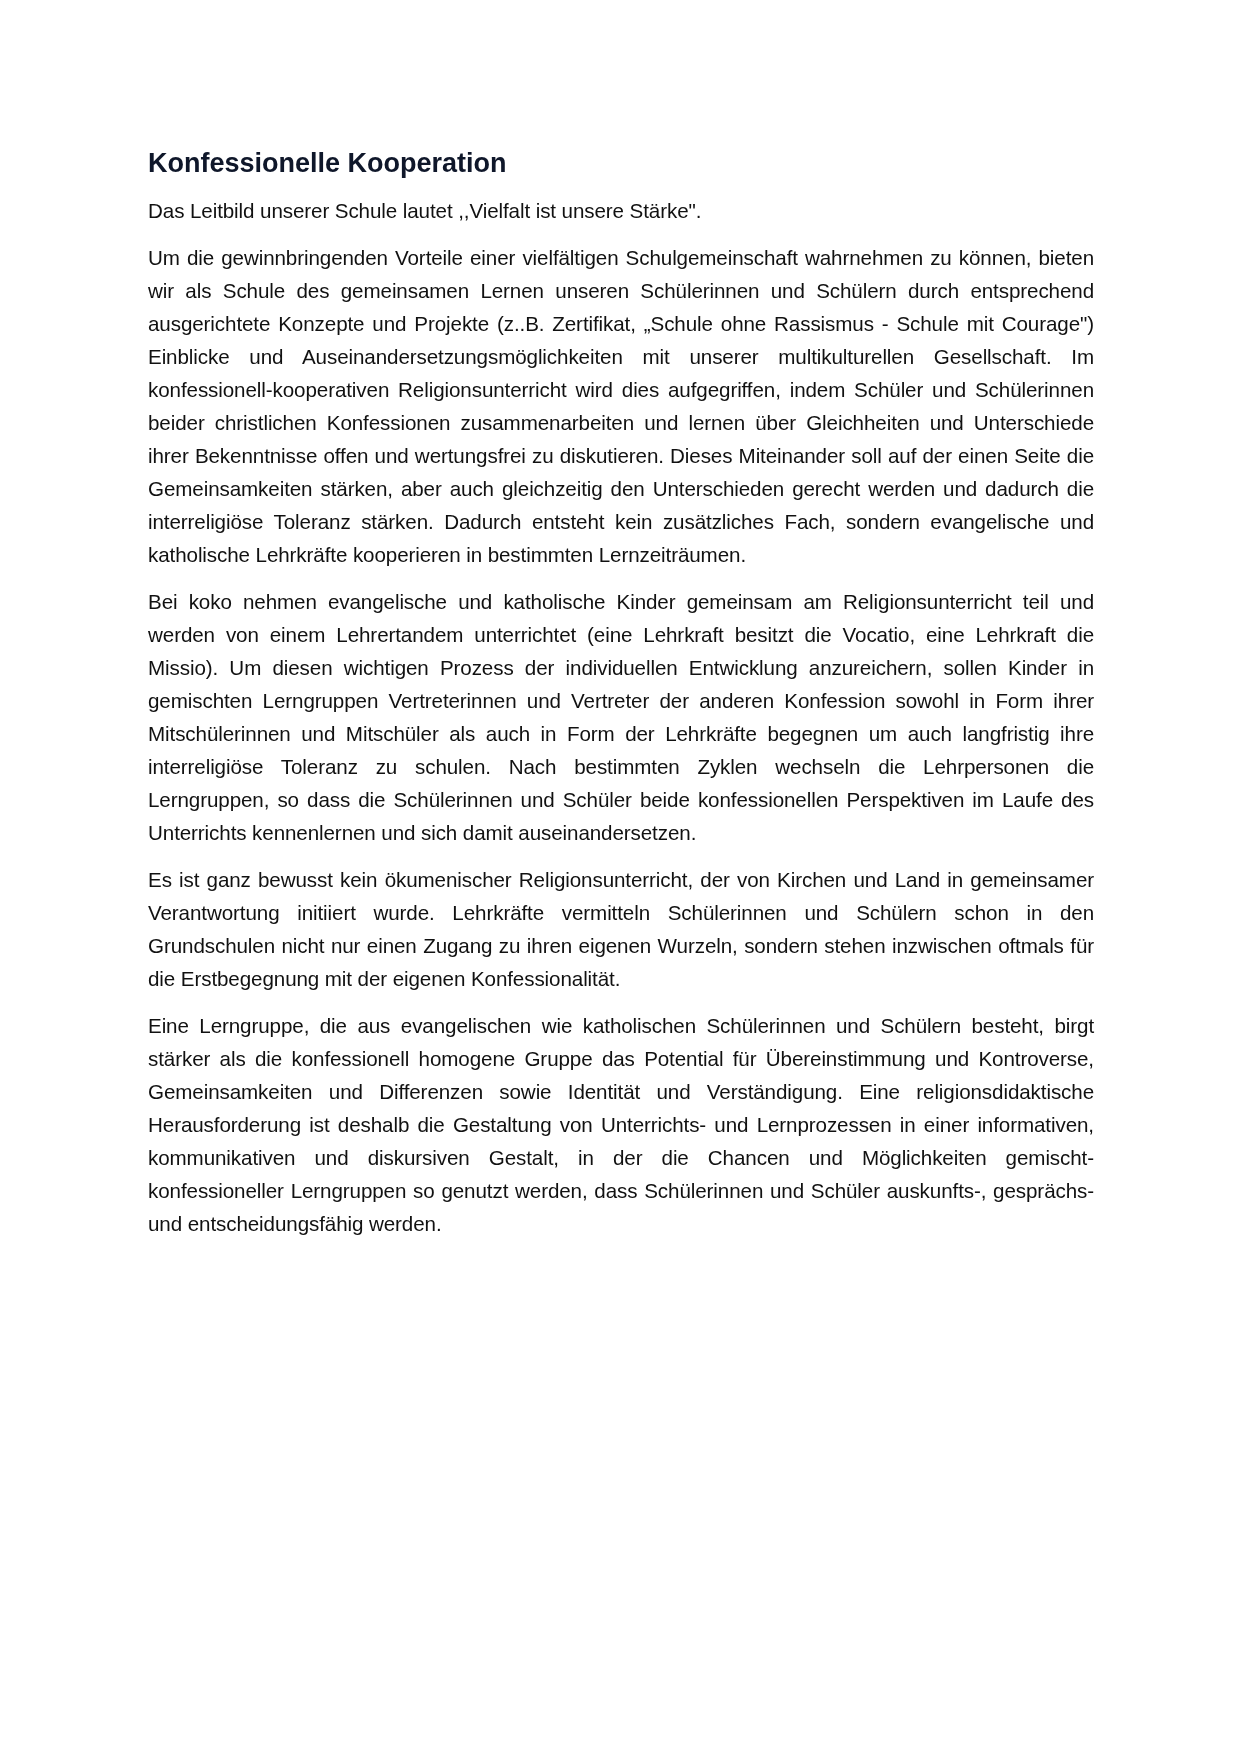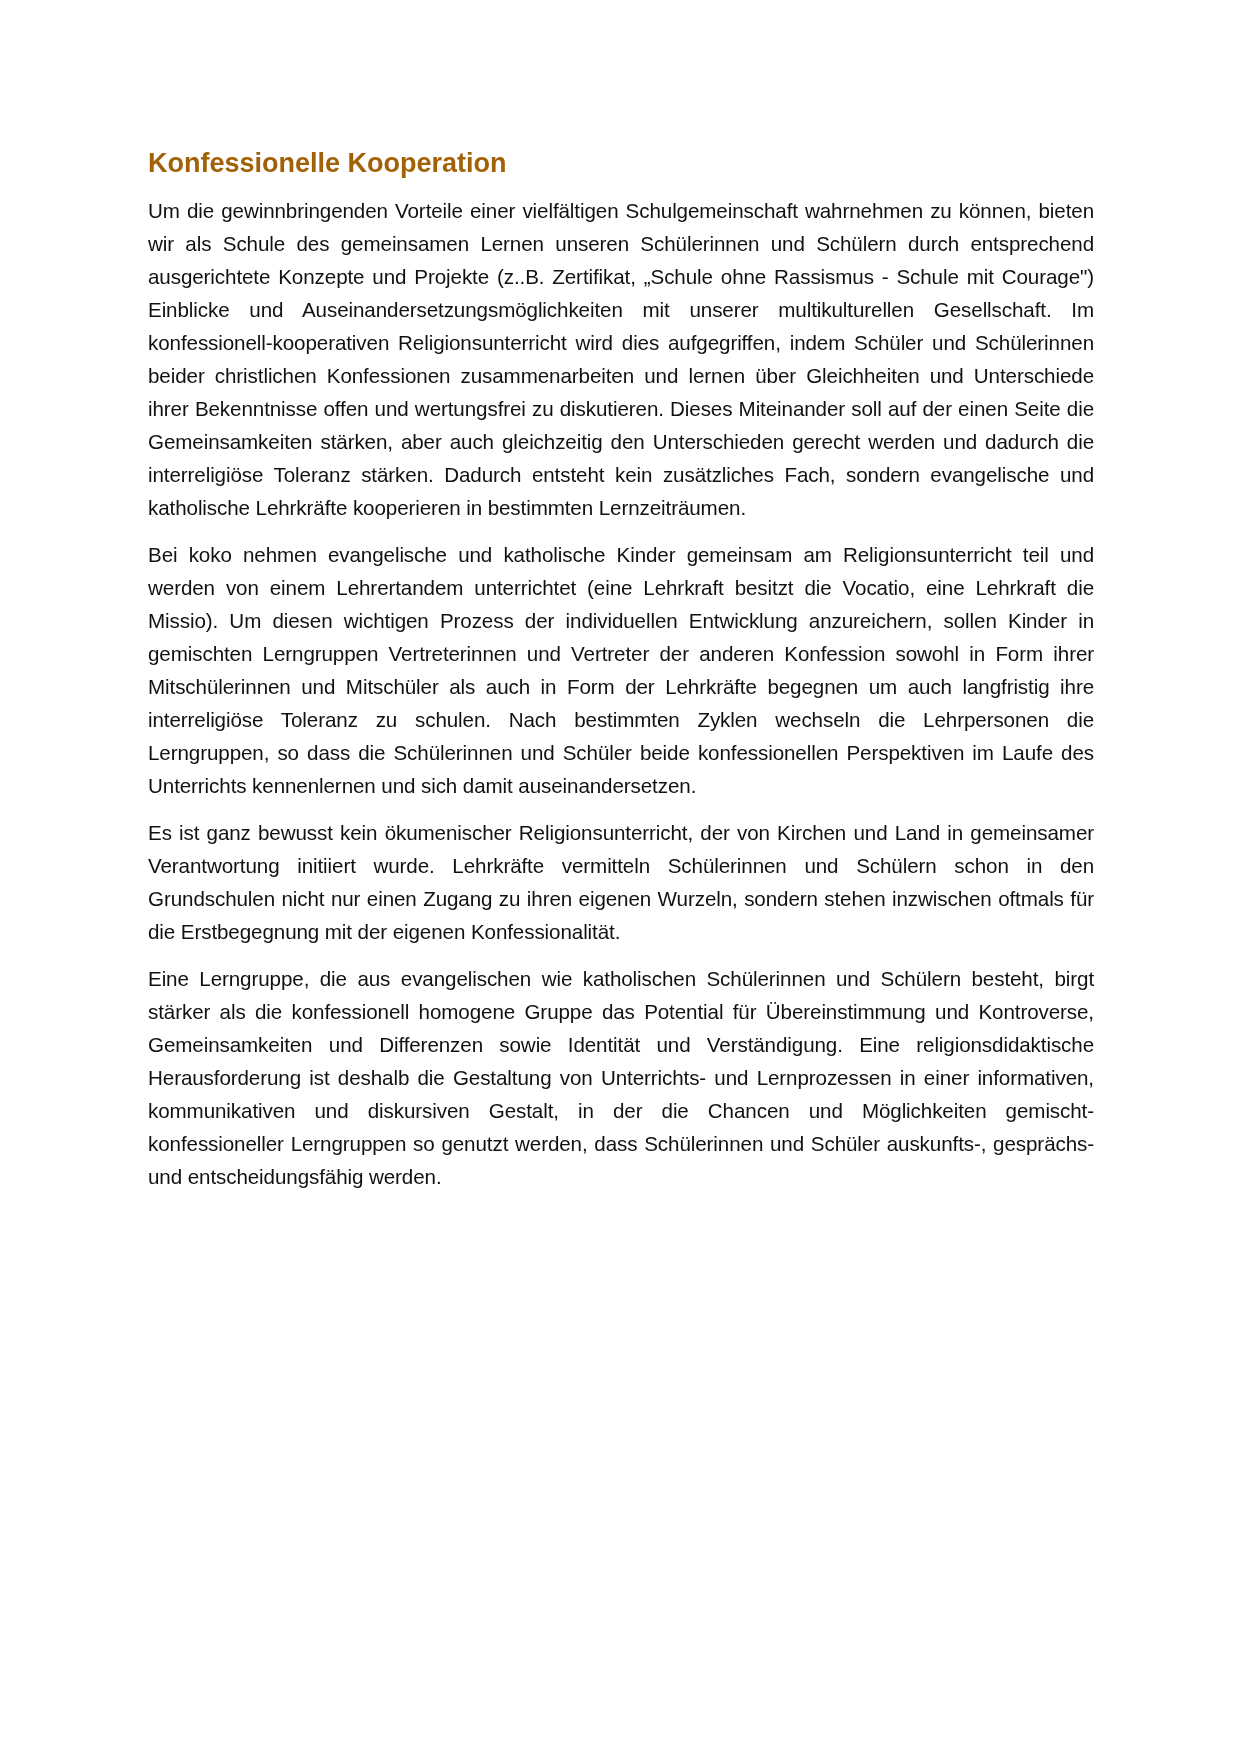--- a/index.html
+++ b/index.html
@@ -33,18 +33,19 @@
       line-height: 33px;
       text-align: justify;
       margin: 0 0 14px 0;
       letter-spacing: -0.1px;
     }
   </style>
 </head>
 <body>
 
 <div class="page">
-  <h1 class="title" style="color: #a16207;">Konfessionelle Kooperation</h1>
+  <h1 class="title" style="color: #0f172a;">Konfessionelle Kooperation</h1>
+  <p class="para">Das Leitbild unserer Schule lautet ,,Vielfalt ist unsere Stärke".</p>
   <p class="para">Um die gewinnbringenden Vorteile einer vielfältigen Schulgemeinschaft wahrnehmen zu können, bieten wir als Schule des gemeinsamen Lernen unseren Schülerinnen und Schülern durch entsprechend ausgerichtete Konzepte und Projekte (z..B. Zertifikat, „Schule ohne Rassismus - Schule mit Courage") Einblicke und Auseinandersetzungsmöglichkeiten mit unserer multikulturellen Gesellschaft. Im konfessionell-kooperativen Religionsunterricht wird dies aufgegriffen, indem Schüler und Schülerinnen beider christlichen Konfessionen zusammenarbeiten und lernen über Gleichheiten und Unterschiede ihrer Bekenntnisse offen und wertungsfrei zu diskutieren. Dieses Miteinander soll auf der einen Seite die Gemeinsamkeiten stärken, aber auch gleichzeitig den Unterschieden gerecht werden und dadurch die interreligiöse Toleranz stärken. Dadurch entsteht kein zusätzliches Fach, sondern evangelische und katholische Lehrkräfte kooperieren in bestimmten Lernzeiträumen.</p>
   <p class="para">Bei koko nehmen evangelische und katholische Kinder gemeinsam am Religionsunterricht teil und werden von einem Lehrertandem unterrichtet (eine Lehrkraft besitzt die Vocatio, eine Lehrkraft die Missio). Um diesen wichtigen Prozess der individuellen Entwicklung anzureichern, sollen Kinder in gemischten Lerngruppen Vertreterinnen und Vertreter der anderen Konfession sowohl in Form ihrer Mitschülerinnen und Mitschüler als auch in Form der Lehrkräfte begegnen um auch langfristig ihre interreligiöse Toleranz zu schulen. Nach bestimmten Zyklen wechseln die Lehrpersonen die Lerngruppen, so dass die Schülerinnen und Schüler beide konfessionellen Perspektiven im Laufe des Unterrichts kennenlernen und sich damit auseinandersetzen.</p>
   <p class="para">Es ist ganz bewusst kein ökumenischer Religionsunterricht, der von Kirchen und Land in gemeinsamer Verantwortung initiiert wurde. Lehrkräfte vermitteln Schülerinnen und Schülern schon in den Grundschulen nicht nur einen Zugang zu ihren eigenen Wurzeln, sondern stehen inzwischen oftmals für die Erstbegegnung mit der eigenen Konfessionalität.</p>
   <p class="para">Eine Lerngruppe, die aus evangelischen wie katholischen Schülerinnen und Schülern besteht, birgt stärker als die konfessionell homogene Gruppe das Potential für Übereinstimmung und Kontroverse, Gemeinsamkeiten und Differenzen sowie Identität und Verständigung. Eine religionsdidaktische Herausforderung ist deshalb die Gestaltung von Unterrichts- und Lernprozessen in einer informativen, kommunikativen und diskursiven Gestalt, in der die Chancen und Möglichkeiten gemischt-konfessioneller Lerngruppen so genutzt werden, dass Schülerinnen und Schüler auskunfts-, gesprächs- und entscheidungsfähig werden.</p>
 </div>
 
 </body></html>

